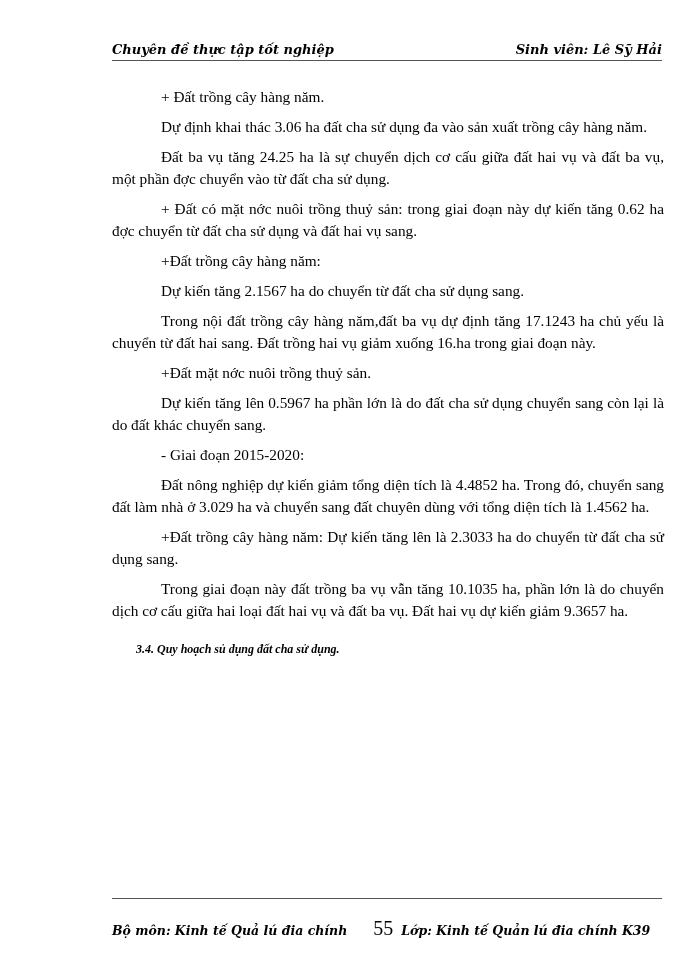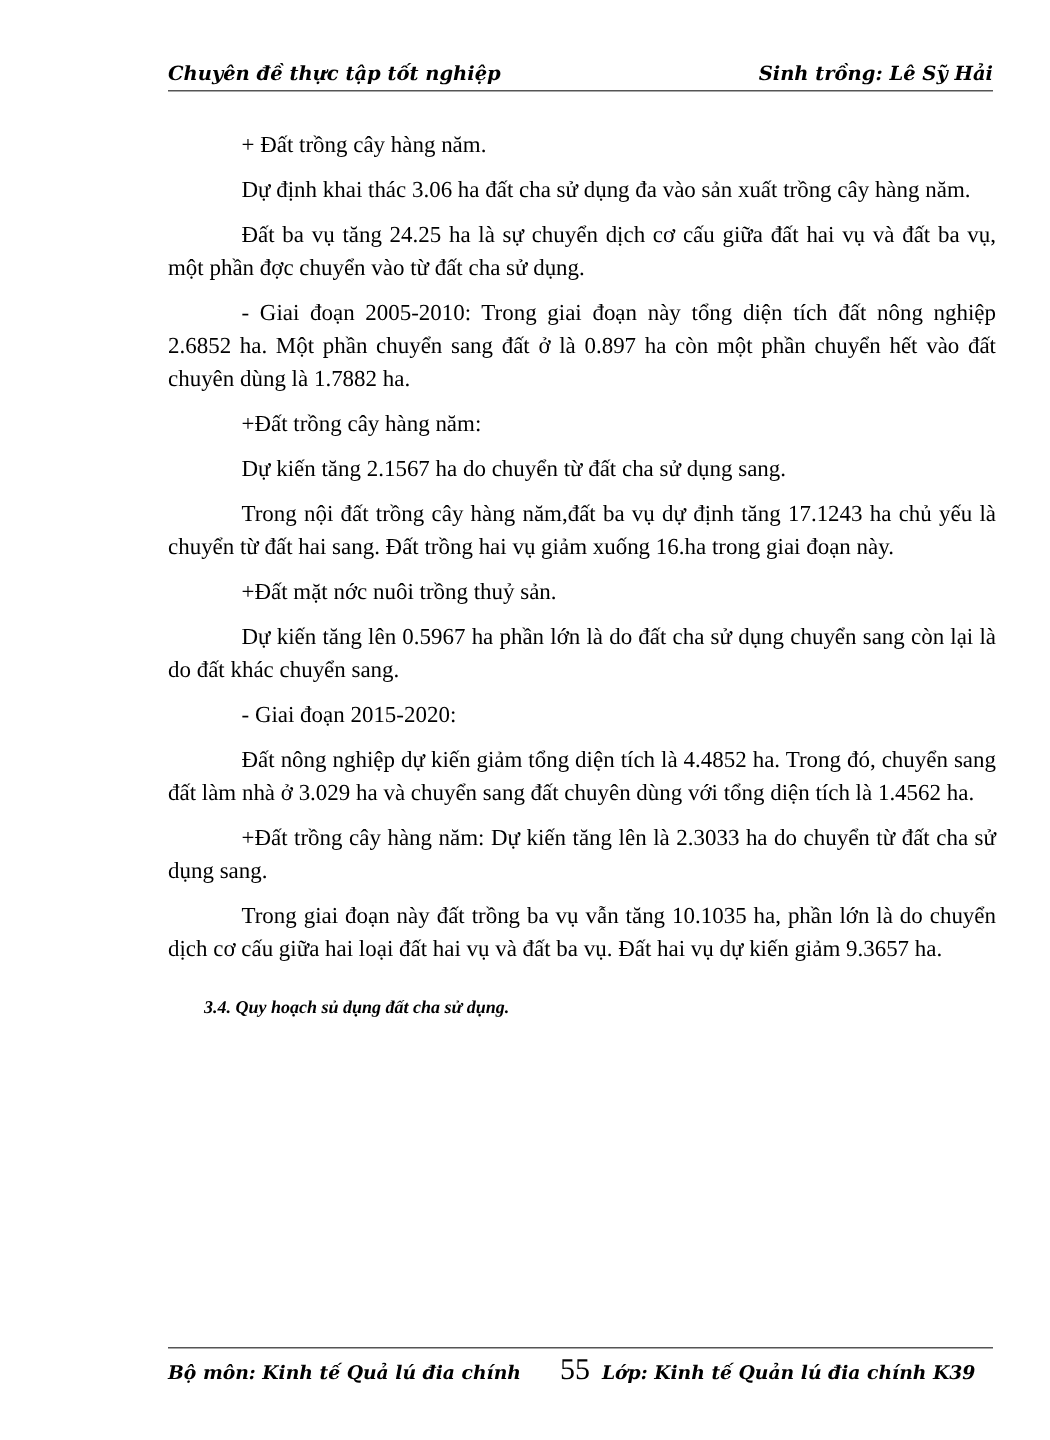--- a/index.html
+++ b/index.html
@@ -17,40 +17,40 @@
       font-family: "Liberation Serif", serif; font-size: 15.3px; line-height: 22px;
       text-align: justify;
     }
     .content p { margin: 0 0 8px 0; text-indent: 49px; }
     .content p.heading {
       font-weight: bold; font-style: italic; text-indent: 0; padding-left: 24px;
       margin-top: 16px; font-size: 12px;
     }
     .footer {
       position: absolute; left: 112px; top: 898px; width: 550px;
-      border-top: 1px solid #555; padding-top: 5px;
+      border-top: 1px solid #555; padding-top: 20px;
       font-family: "DejaVu Serif", serif; font-style: italic; font-weight: bold;
       font-size: 12.5px; line-height: 18px; display: flex; align-items: baseline;
     }
     .footer .page-num { font-style: normal; font-weight: normal; font-family: "Liberation Serif", serif; font-size: 20px; margin: 0 8px 0 26px; }
   </style>
 </head>
 <body>
 
 <div class="page">
   <div class="header">
     <span>Chuyên đề thực tập tốt nghiệp</span>
-    <span>Sinh trồng: Lê Sỹ Hải</span>
+    <span>Sinh viên: Lê Sỹ Hải</span>
   </div>
 
   <div class="content">
     <p>+ Đất trồng cây hàng năm.</p>
     <p>Dự định khai thác 3.06 ha đất cha   sử dụng đa   vào sản xuất trồng cây hàng năm.</p>
     <p>Đất ba vụ tăng 24.25 ha là sự chuyển dịch cơ cấu giữa đất hai vụ và đất ba vụ, một phần đợc   chuyển vào từ đất cha   sử dụng.</p>
-    <p>- Giai đoạn 2005-2010: Trong giai đoạn này tổng diện tích đất nông nghiệp 2.6852 ha. Một phần chuyển sang đất ở là 0.897 ha còn một phần chuyển hết vào đất chuyên dùng là 1.7882 ha.</p>
+    <p>+ Đất có mặt nớc   nuôi trồng thuỷ sản: trong giai đoạn này dự kiến tăng 0.62 ha đợc   chuyển từ đất cha   sử dụng và đất hai vụ sang.</p>
     <p>+Đất trồng cây hàng năm:</p>
     <p>Dự kiến tăng 2.1567 ha do chuyển từ đất cha   sử dụng sang.</p>
     <p>Trong nội đất trồng cây hàng năm,đất ba vụ dự định tăng 17.1243 ha chủ yếu là chuyển từ đất hai sang. Đất trồng hai vụ giảm xuống 16.ha trong giai đoạn này.</p>
     <p>+Đất mặt nớc   nuôi trồng thuỷ sản.</p>
     <p>Dự kiến tăng lên 0.5967 ha phần lớn là do đất cha   sử dụng chuyển sang còn lại là do đất khác chuyển sang.</p>
     <p>- Giai đoạn 2015-2020:</p>
     <p>Đất nông nghiệp dự kiến giảm tổng diện tích là 4.4852 ha. Trong đó, chuyển sang đất làm nhà ở 3.029 ha và chuyển sang đất chuyên dùng với tổng diện tích là 1.4562 ha.</p>
     <p>+Đất trồng cây hàng năm: Dự kiến tăng lên là 2.3033 ha do chuyển từ đất cha   sử dụng sang.</p>
     <p>Trong giai đoạn này đất trồng ba vụ vẫn tăng 10.1035 ha, phần lớn là do chuyển dịch cơ cấu giữa hai loại đất hai vụ và đất ba vụ. Đất hai vụ dự kiến giảm 9.3657 ha.</p>
     <p class="heading">3.4.  Quy hoạch sủ dụng đất cha   sử dụng.</p>

